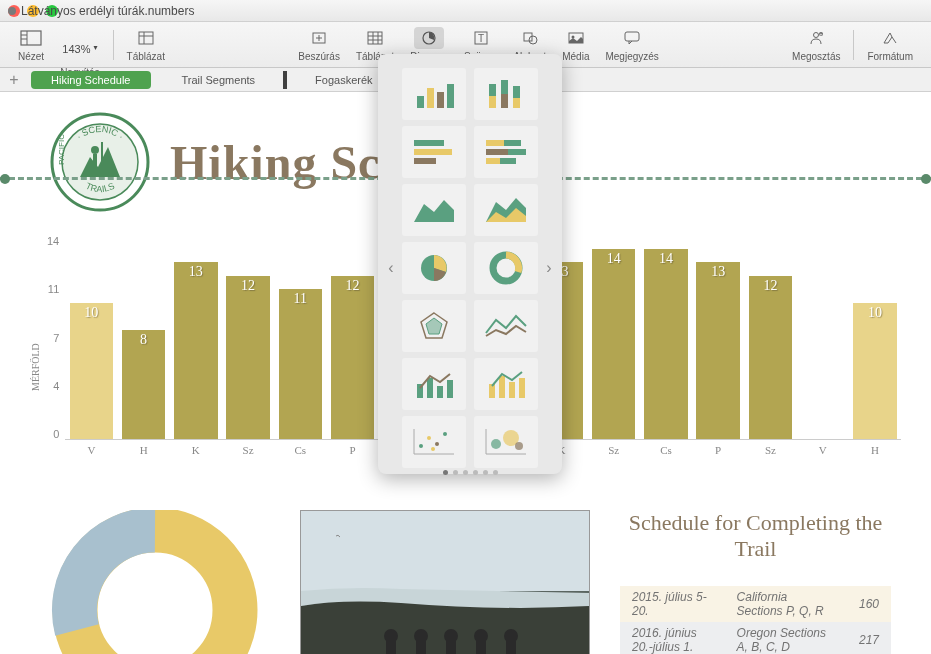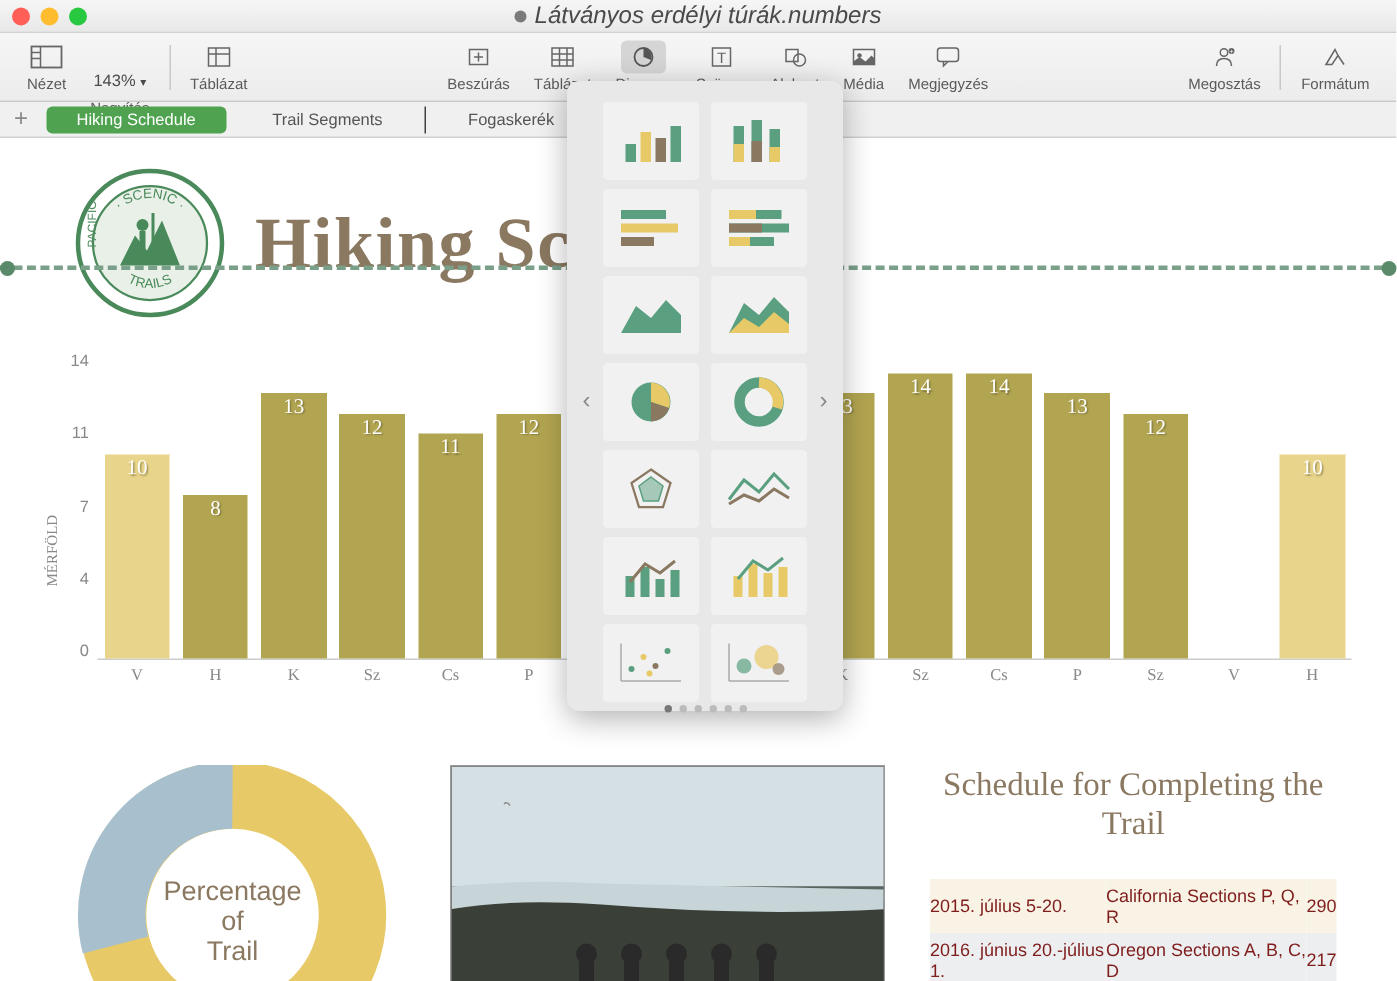--- a/index.html
+++ b/index.html
@@ -5,37 +5,37 @@
     * { margin: 0; padding: 0; box-sizing: border-box; font-family: -apple-system, BlinkMacSystemFont, "Helvetica Neue", sans-serif; }
     body { width: 931px; height: 654px; background: #fff; overflow: hidden; position: relative; }
     
     
     .titlebar { height: 22px; background: linear-gradient(#f6f6f6, #e8e8e8); display: flex; align-items: center; padding: 0 8px; border-bottom: 1px solid #d0d0d0; }
     .traffic-lights { display: flex; gap: 7px; }
     .traffic-light { width: 12px; height: 12px; border-radius: 50%; }
     .tl-red { background: #ff5f57; }
     .tl-yellow { background: #febc2e; }
     .tl-green { background: #28c840; }
-    .doc-title { flex: 1; text-align: center; font-size: 16px; color: #4a4a4a; display: flex; justify-content: center; align-items: center; gap: 5px; margin-left: -50px; font-style: italic; }
+    .doc-title { flex: 1; text-align: center; font-size: 12px; color: #4a4a4a; display: flex; justify-content: flex-start; align-items: center; gap: 5px; margin-left: -50px; }
     .edited-dot { width: 8px; height: 8px; border-radius: 50%; background: #7a7a7a; display: inline-block; }
     
     
     .toolbar { height: 46px; background: linear-gradient(#f6f6f6, #ececec); display: flex; align-items: center; padding: 0 10px; border-bottom: 1px solid #c8c8c8; gap: 0; }
     .tool-group { display: flex; flex-direction: column; align-items: center; padding: 0 8px; }
     .tool-icon { height: 22px; display: flex; align-items: center; justify-content: center; color: #5a5a5a; }
     .tool-label { font-size: 10px; color: #5a5a5a; margin-top: 2px; text-align: center; }
     .tool-divider { width: 1px; height: 30px; background: #c8c8c8; margin: 0 5px; }
     .tool-active { background: #d5d5d5; border-radius: 4px; padding: 2px 6px; }
-    .zoom-display { display: flex; align-items: center; gap: 3px; font-size: 11px; color: #4a4a4a; margin-top: 32px; }
+    .zoom-display { display: flex; align-items: flex-start; gap: 3px; font-size: 11px; color: #4a4a4a; margin-top: 32px; }
     .spacer { flex: 1; }
     
     
     .sheet-tabs { height: 24px; background: #f0f0f0; display: flex; align-items: center; border-bottom: 1px solid #d0d0d0; }
     .add-sheet { width: 28px; text-align: center; color: #888; font-size: 16px; cursor: pointer; }
-    .sheet-tab { padding: 3px 28px; font-size: 11px; color: #555; border-right: 1px solid #404040; cursor: pointer; }
+    .sheet-tab { padding: 3px 28px; font-size: 11px; color: #555; border-right: 4px solid #404040; cursor: pointer; }
     .sheet-tab.active { background: #4fa24f; color: #fff; border-radius: 4px; margin: 2px 3px; border: none; padding: 3px 20px; }
     
     
     .canvas { position: relative; background: #fff; height: calc(100% - 92px); width:100%; padding: 10px 20px; }
     
     
     .header-row { display: flex; align-items: center; gap: 20px; padding: 10px 0 8px 30px; position: relative; }
     .logo-badge { width: 100px; height: 100px; position: relative; }
     .page-title { font-family: Georgia, serif; font-size: 48px; color: #8a7860; font-weight: bold; letter-spacing: 1px; }
     .ruler-line { border-top: 3px dashed #7aa08a; position: absolute; left: 0; right: 0; top: 85px; }
@@ -59,21 +59,21 @@
     .bottom-row { display:flex; padding: 30px 20px 0 20px; gap: 30px; }
     .donut-box { width:230px; height:150px; position:relative; }
     .photo-box { width:290px; height:150px; background:#555; border:1px solid #999; position:relative; overflow:hidden; }
     .sched-box { flex:1; }
     .sched-title { color:#8a7860; font-family: Georgia, serif; font-size:22px; text-align:center; margin-bottom:24px; }
     .sched-table { width:100%; border-collapse:collapse; font-size:12px; }
     .sched-table th { background:#7896a5; color:#fff; padding:4px 8px; text-align:left; font-weight:normal; font-style: italic; font-family: Georgia, serif; }
     .sched-table th:last-child, .sched-table td:last-child { text-align:right; }
     .sched-table tr:nth-child(even) td { background:#edeef0; }
     .sched-table tr:nth-child(odd) td { background:#f9f3e5; }
-    .sched-table td { padding:4px 0; color:#7f1d1d; }
+    .sched-table td { padding:4px 12px; color:#737373;font-style:italic; }
     
     .donut-label { position:absolute; top:75px; left:0; right:0; text-align:center; font-family: Georgia, serif; color:#8a7860; font-size:18px; line-height:1.1; }
     
     
     .popover { position:absolute; left:378px; top:54px; width:184px; height:420px; background:#e8e8e8; border-radius:8px; box-shadow: 0 5px 20px rgba(0,0,0,0.3); z-index:50; display:flex; flex-direction:column; }
     .popover-tabs { display:flex; height:22px; margin:6px; background:#d2d2d2; border-radius:5px; overflow:hidden; font-size:11px; }
     .pop-tab { flex:1; text-align:center; line-height:22px; color:#555; cursor:pointer; }
     .pop-tab.active { background:#a8a8a8; color:#333; }
     .pop-body { flex:1; display:flex; align-items:center; padding: 0 4px; }
     .pop-arrow { width:18px; text-align:center; color:#888; font-size:16px; cursor:pointer; }
@@ -352,25 +352,20 @@
         </div>
     </div>
   </div>
 
   <div class="bottom-row">
     <div class="donut-box">
       <svg width="230" height="180" viewBox="0 0 230 180">
         <circle cx="115" cy="100" r="80" fill="none" stroke="#e8c968" stroke-width="45"></circle>
         <path d="M115 20 A80 80 0 0 0 37 120" fill="none" stroke="#a8c0ce" stroke-width="45"></path>
       </svg>
-      <div class="donut-label">
-        <div>Percentage</div>
-        <div>of</div>
-        <div>Trail</div>
-      </div>
     </div>
     <div class="photo-box">
       <svg width="290" height="150" viewBox="0 0 290 150">
         <rect width="290" height="80" fill="#d5e0e5"></rect>
         <rect y="80" width="290" height="70" fill="#5a6560"></rect>
         <path d="M0 95 Q70 85 150 92 Q220 98 290 90 L290 150 L0 150 Z" fill="#3a4038"></path>
         <path d="M0 80 Q50 75 100 78 L290 82 L290 95 Q200 100 100 92 Q40 88 0 95 Z" fill="#c8d5d8"></path>
         <path d="M35 25 Q37 23 39 26" fill="none" stroke="#888" stroke-width="1"></path>
         <g fill="#2a2a2a">
           <circle cx="90" cy="125" r="7"></circle>
@@ -386,21 +381,21 @@
         </g>
       </svg>
     </div>
     <div class="sched-box">
       <div class="sched-title">Schedule for Completing the Trail</div>
       <table class="sched-table">
         <tbody>
         <tr>
               <td>2015. július 5-20.</td>
               <td>California Sections P, Q, R</td>
-              <td>290</td>
+              <td>160</td>
             </tr>
         <tr>
               <td>2016. június 20.-július 1.</td>
               <td>Oregon Sections A, B, C, D</td>
               <td>217</td>
             </tr>
 
       </tbody>
         </table>
     </div>

